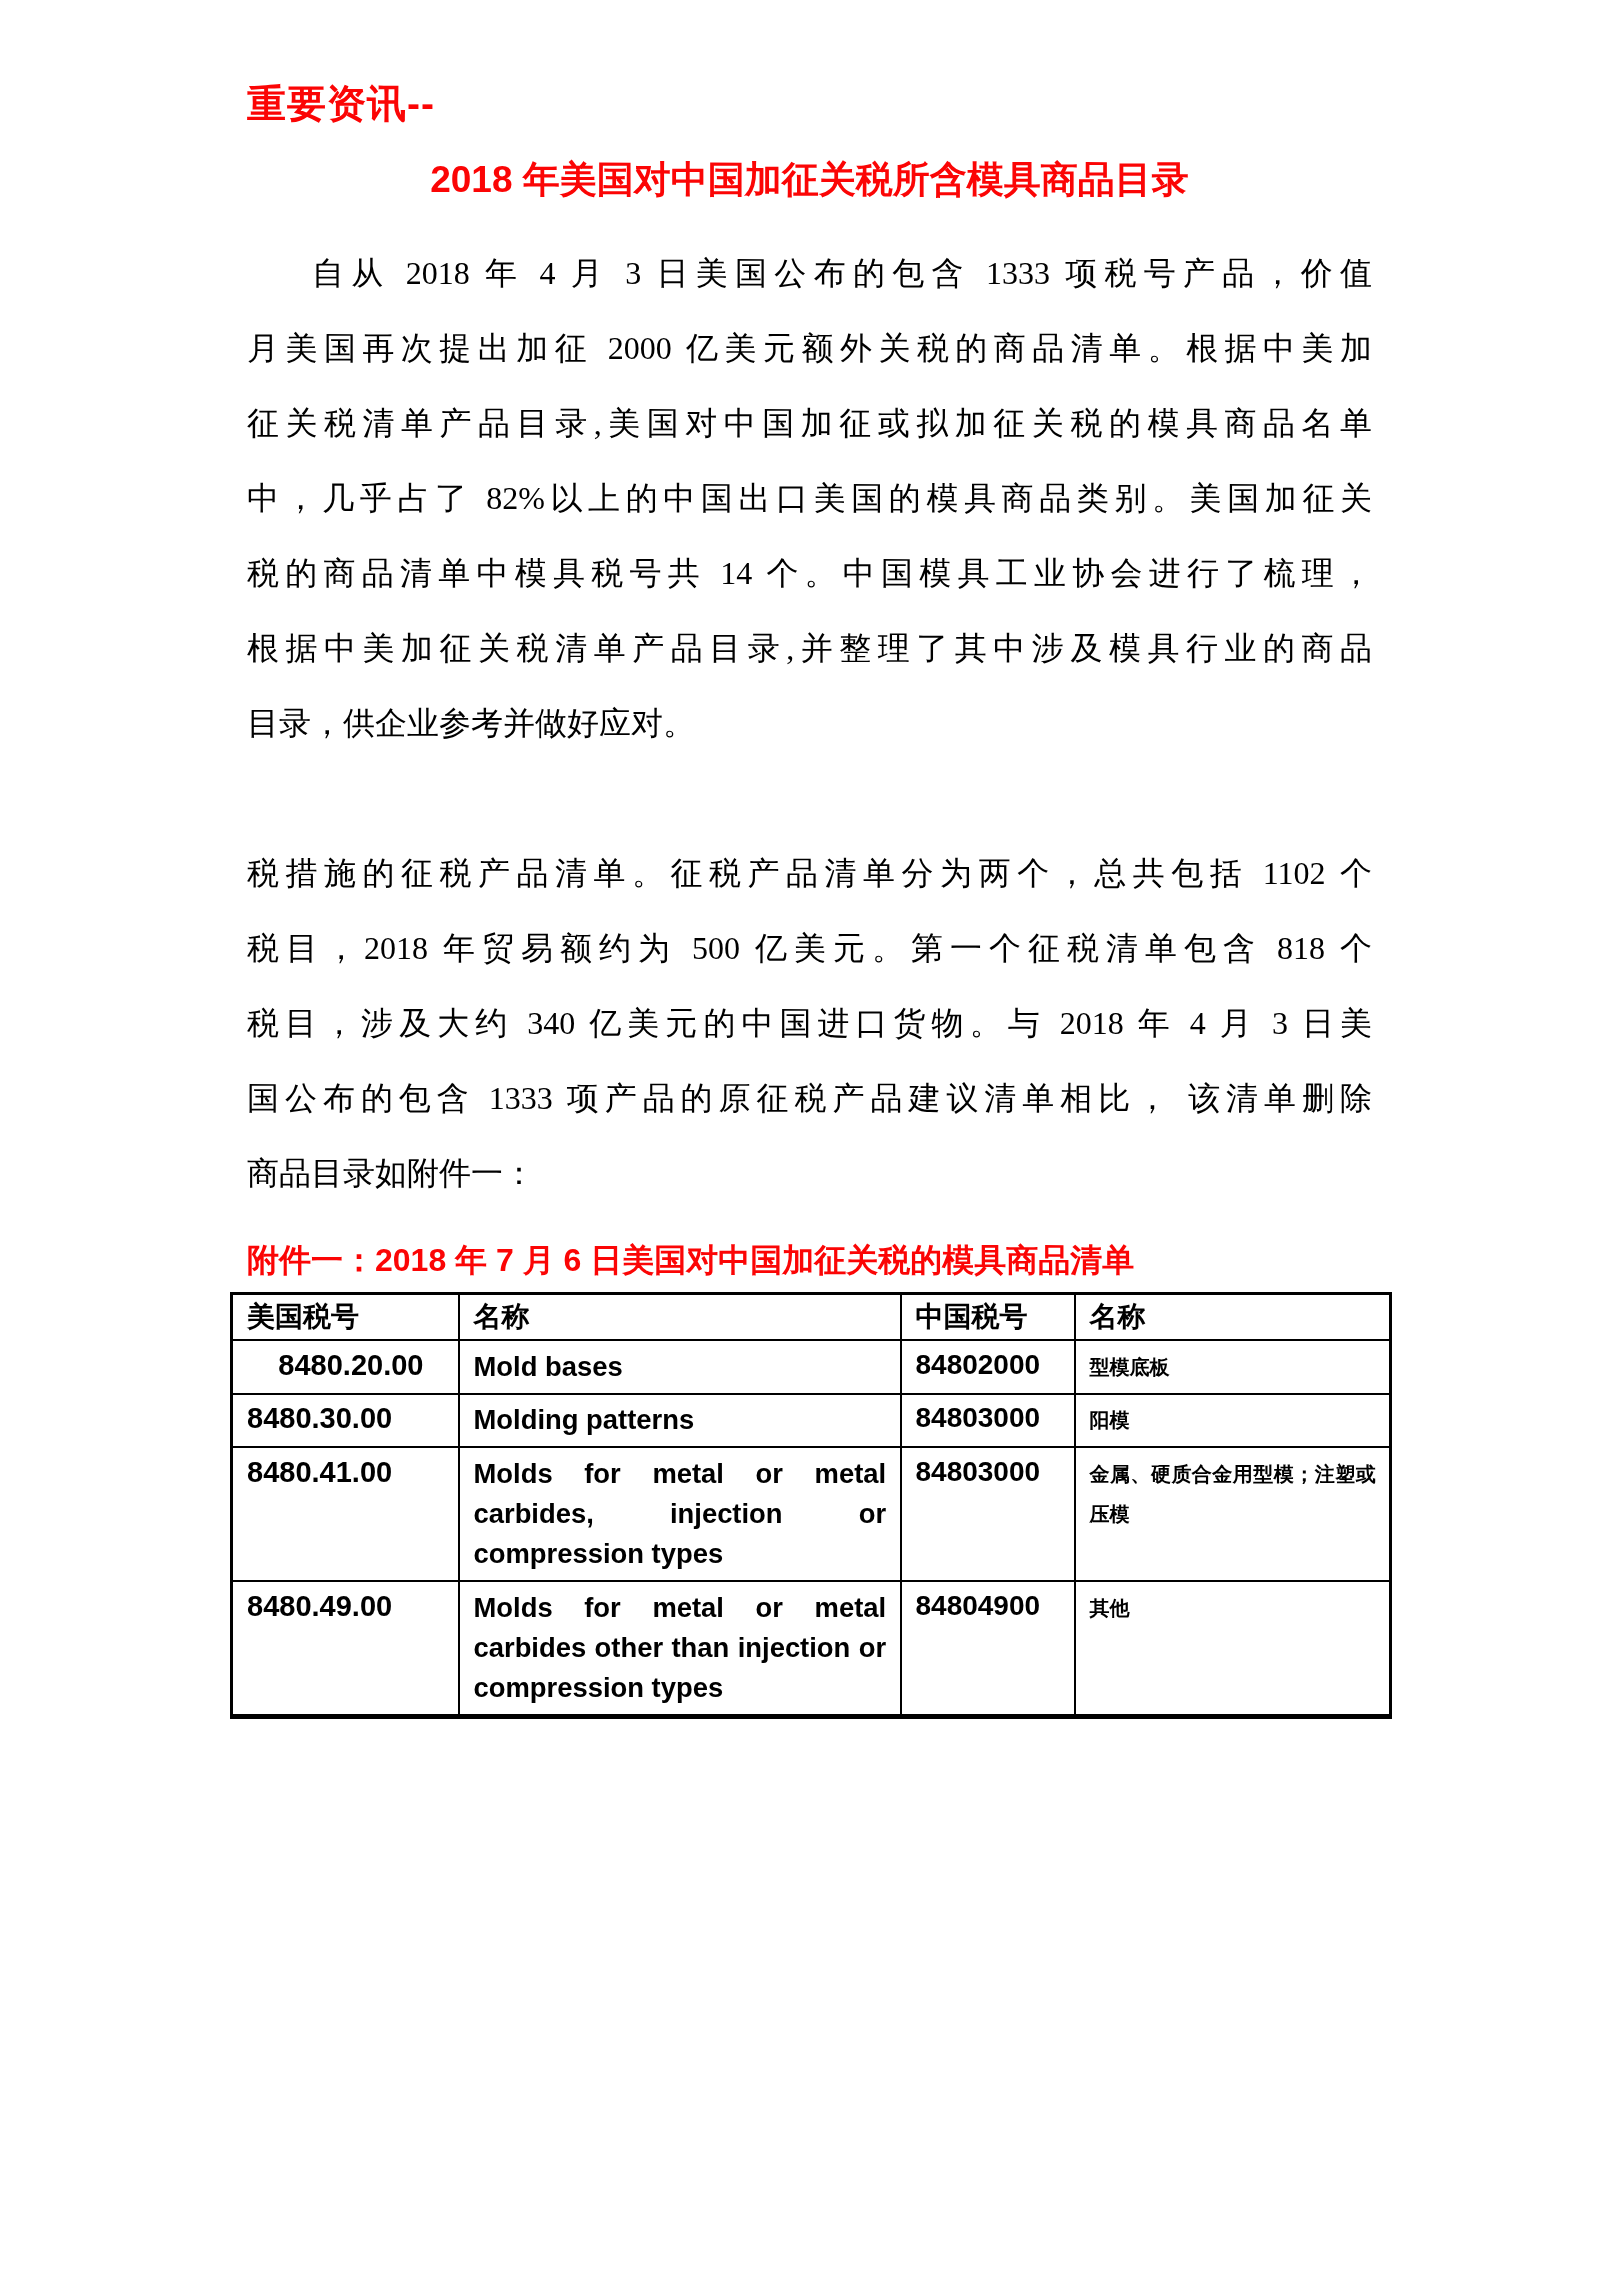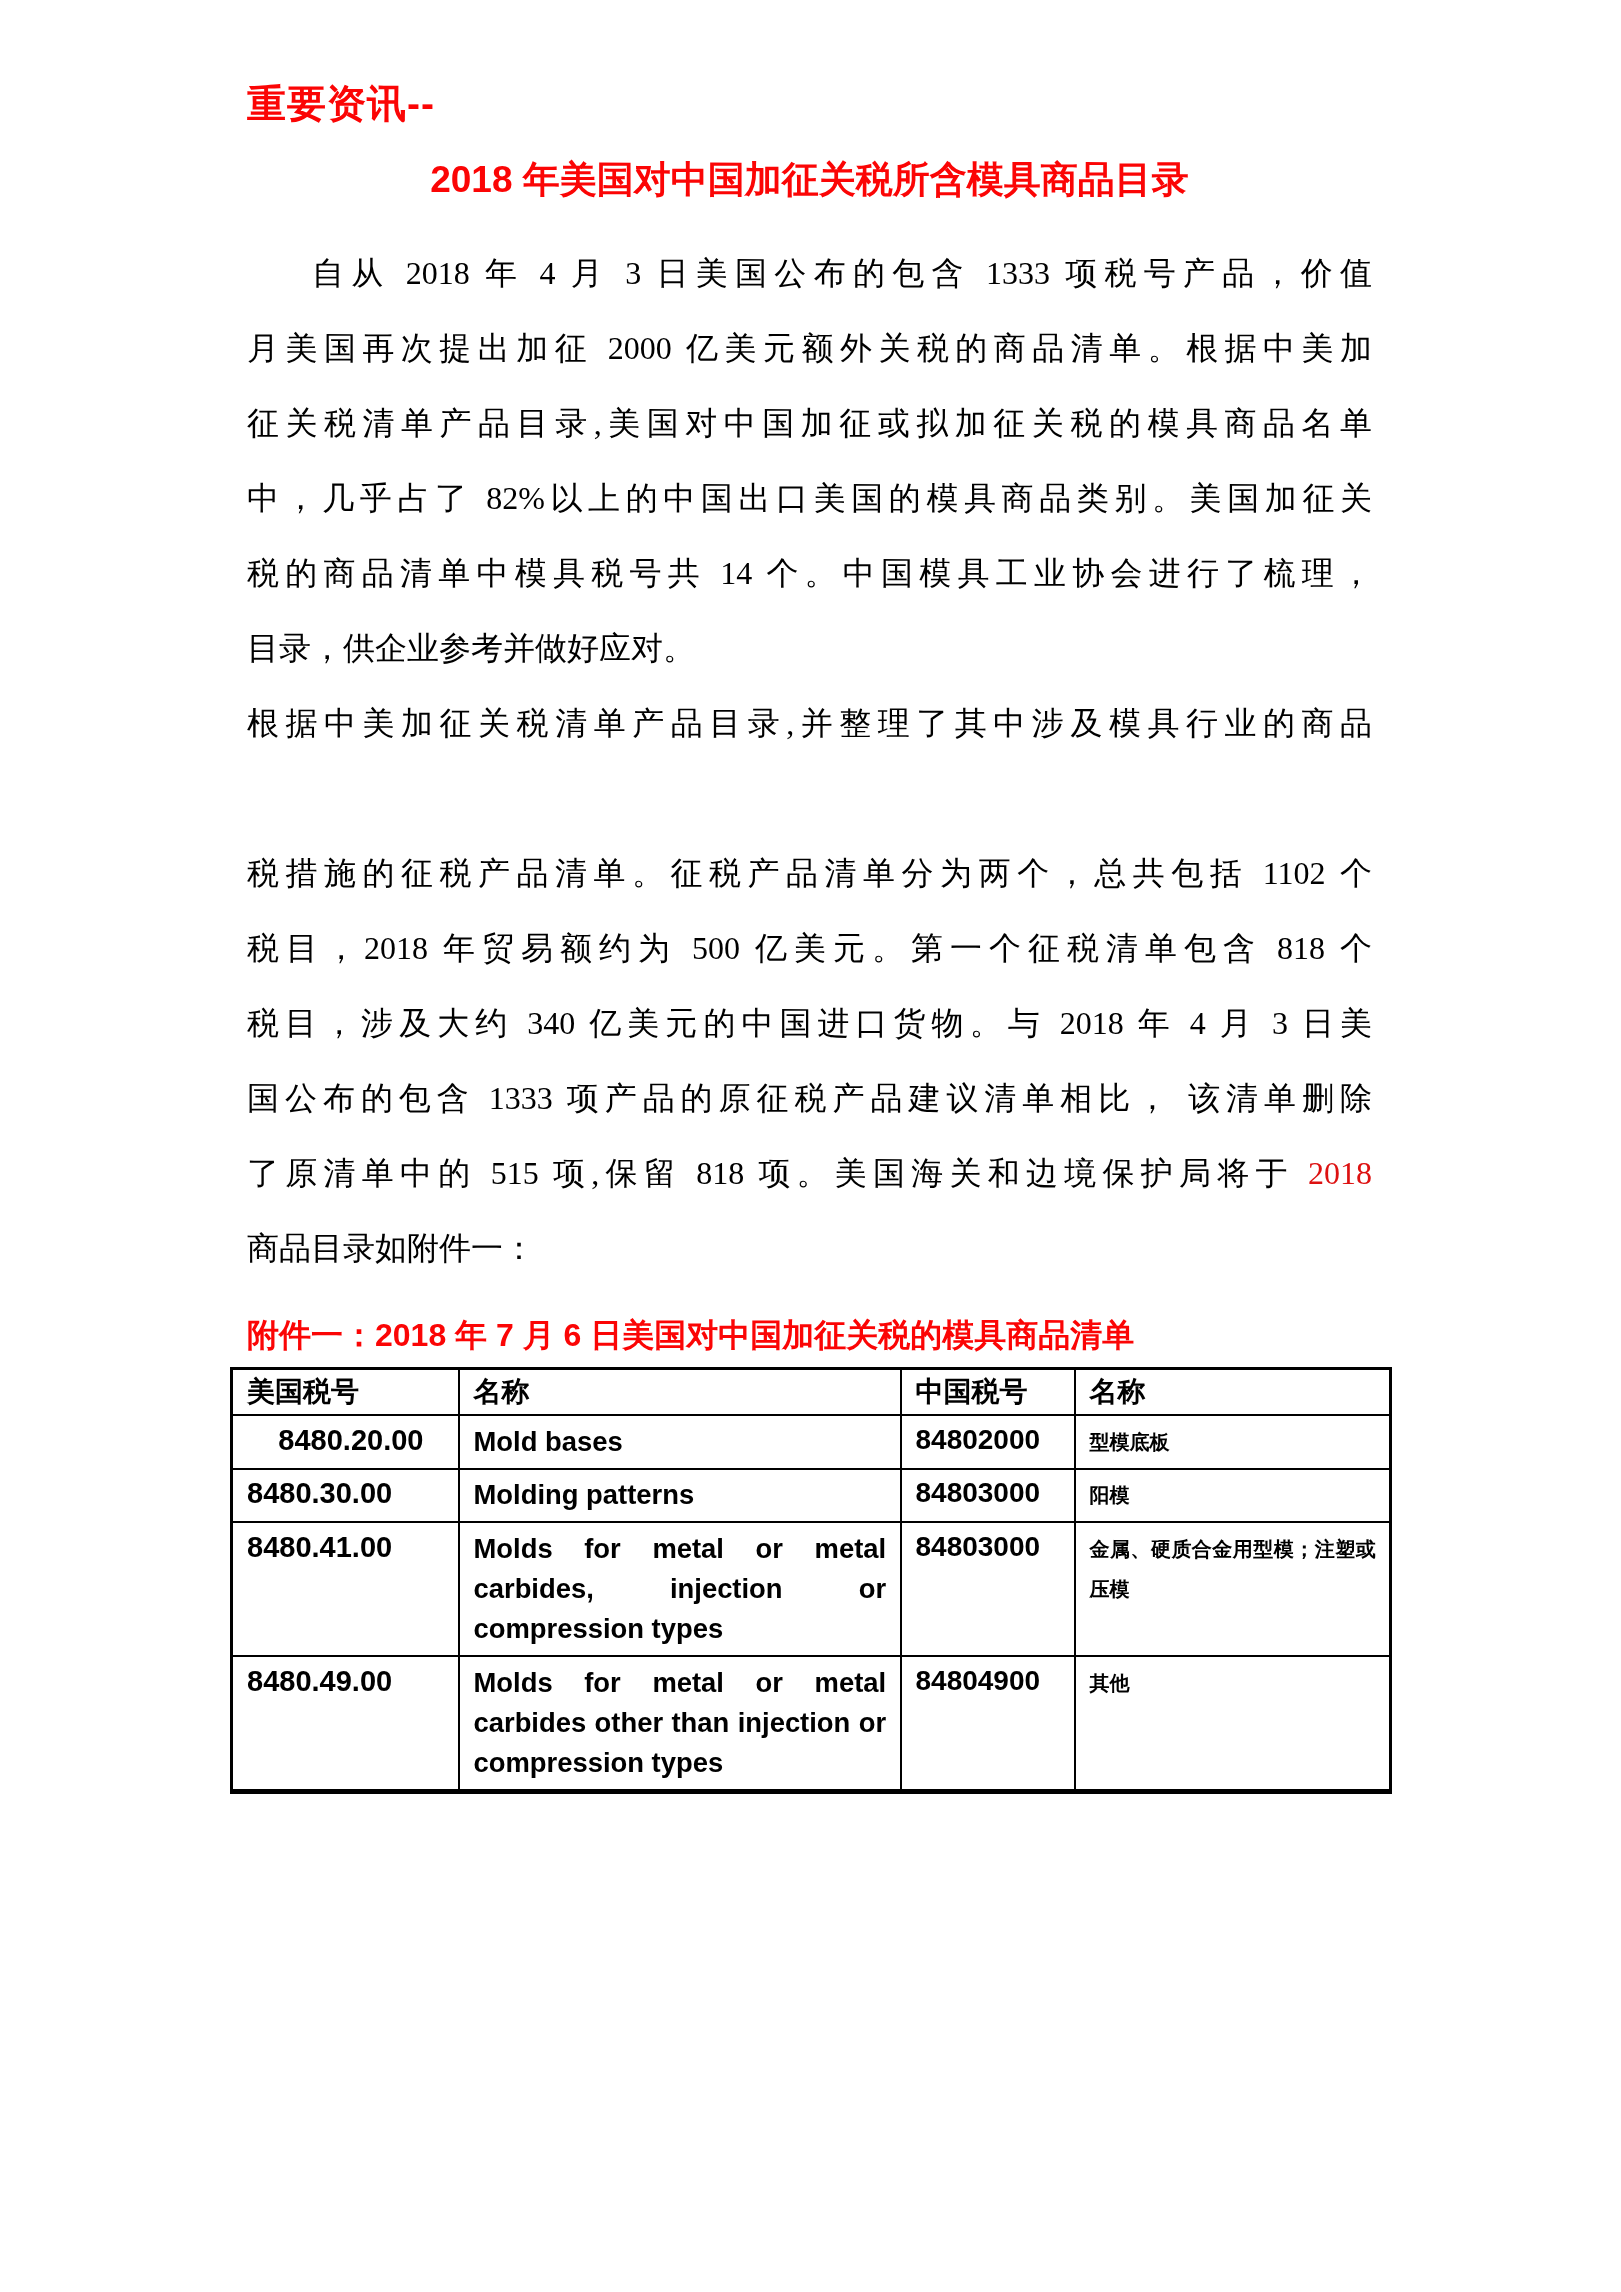--- a/index.html
+++ b/index.html
@@ -144,29 +144,28 @@
 <div class="content">
   <div class="kicker">重要资讯--</div>
   <h1 class="doc-title">2018 年美国对中国加征关税所含模具商品目录</h1>
   <div class="paragraphs">
       <div class="para">
         <div class="line indent"><span>自从 2018 年 4 月 3 日美国公布的包含 1333 项税号产品，价值</span></div>
         <div class="line"><span>月美国再次提出加征 2000 亿美元额外关税的商品清单。根据中美加</span></div>
         <div class="line"><span>征关税清单产品目录,美国对中国加征或拟加征关税的模具商品名单</span></div>
         <div class="line"><span>中，几乎占了 82%以上的中国出口美国的模具商品类别。美国加征关</span></div>
         <div class="line"><span>税的商品清单中模具税号共 14 个。中国模具工业协会进行了梳理，</span></div>
+        <div class="line"><span>根据中美加征关税清单产品目录,并整理了其中涉及模具行业的商品</span></div>
         <div class="line last"><span>目录，供企业参考并做好应对。</span></div>
-        <div class="line"><span>根据中美加征关税清单产品目录,并整理了其中涉及模具行业的商品</span></div>
       </div>
       <div class="para">
         <div class="line"><span>税措施的征税产品清单。征税产品清单分为两个，总共包括 1102 个</span></div>
         <div class="line"><span>税目，2018 年贸易额约为 500 亿美元。第一个征税清单包含 818 个</span></div>
         <div class="line"><span>税目，涉及大约 340 亿美元的中国进口货物。与 2018 年 4 月 3 日美</span></div>
         <div class="line"><span>国公布的包含 1333 项产品的原征税产品建议清单相比， 该清单删除</span></div>
-        <div class="line"><span>了原清单中的 515 项,保留 818 项。美国海关和边境保护局将于 </span><span class="red">2018</span></div>
         <div class="line last"><span>商品目录如附件一：</span></div>
       </div>
     </div>
   <div class="attachment-heading">附件一：2018 年 7 月 6 日美国对中国加征关税的模具商品清单</div>
   <table class="tariff">
     <colgroup>
       <col class="c1">
         <col class="c2">
         <col class="c3">
         <col class="c4">

